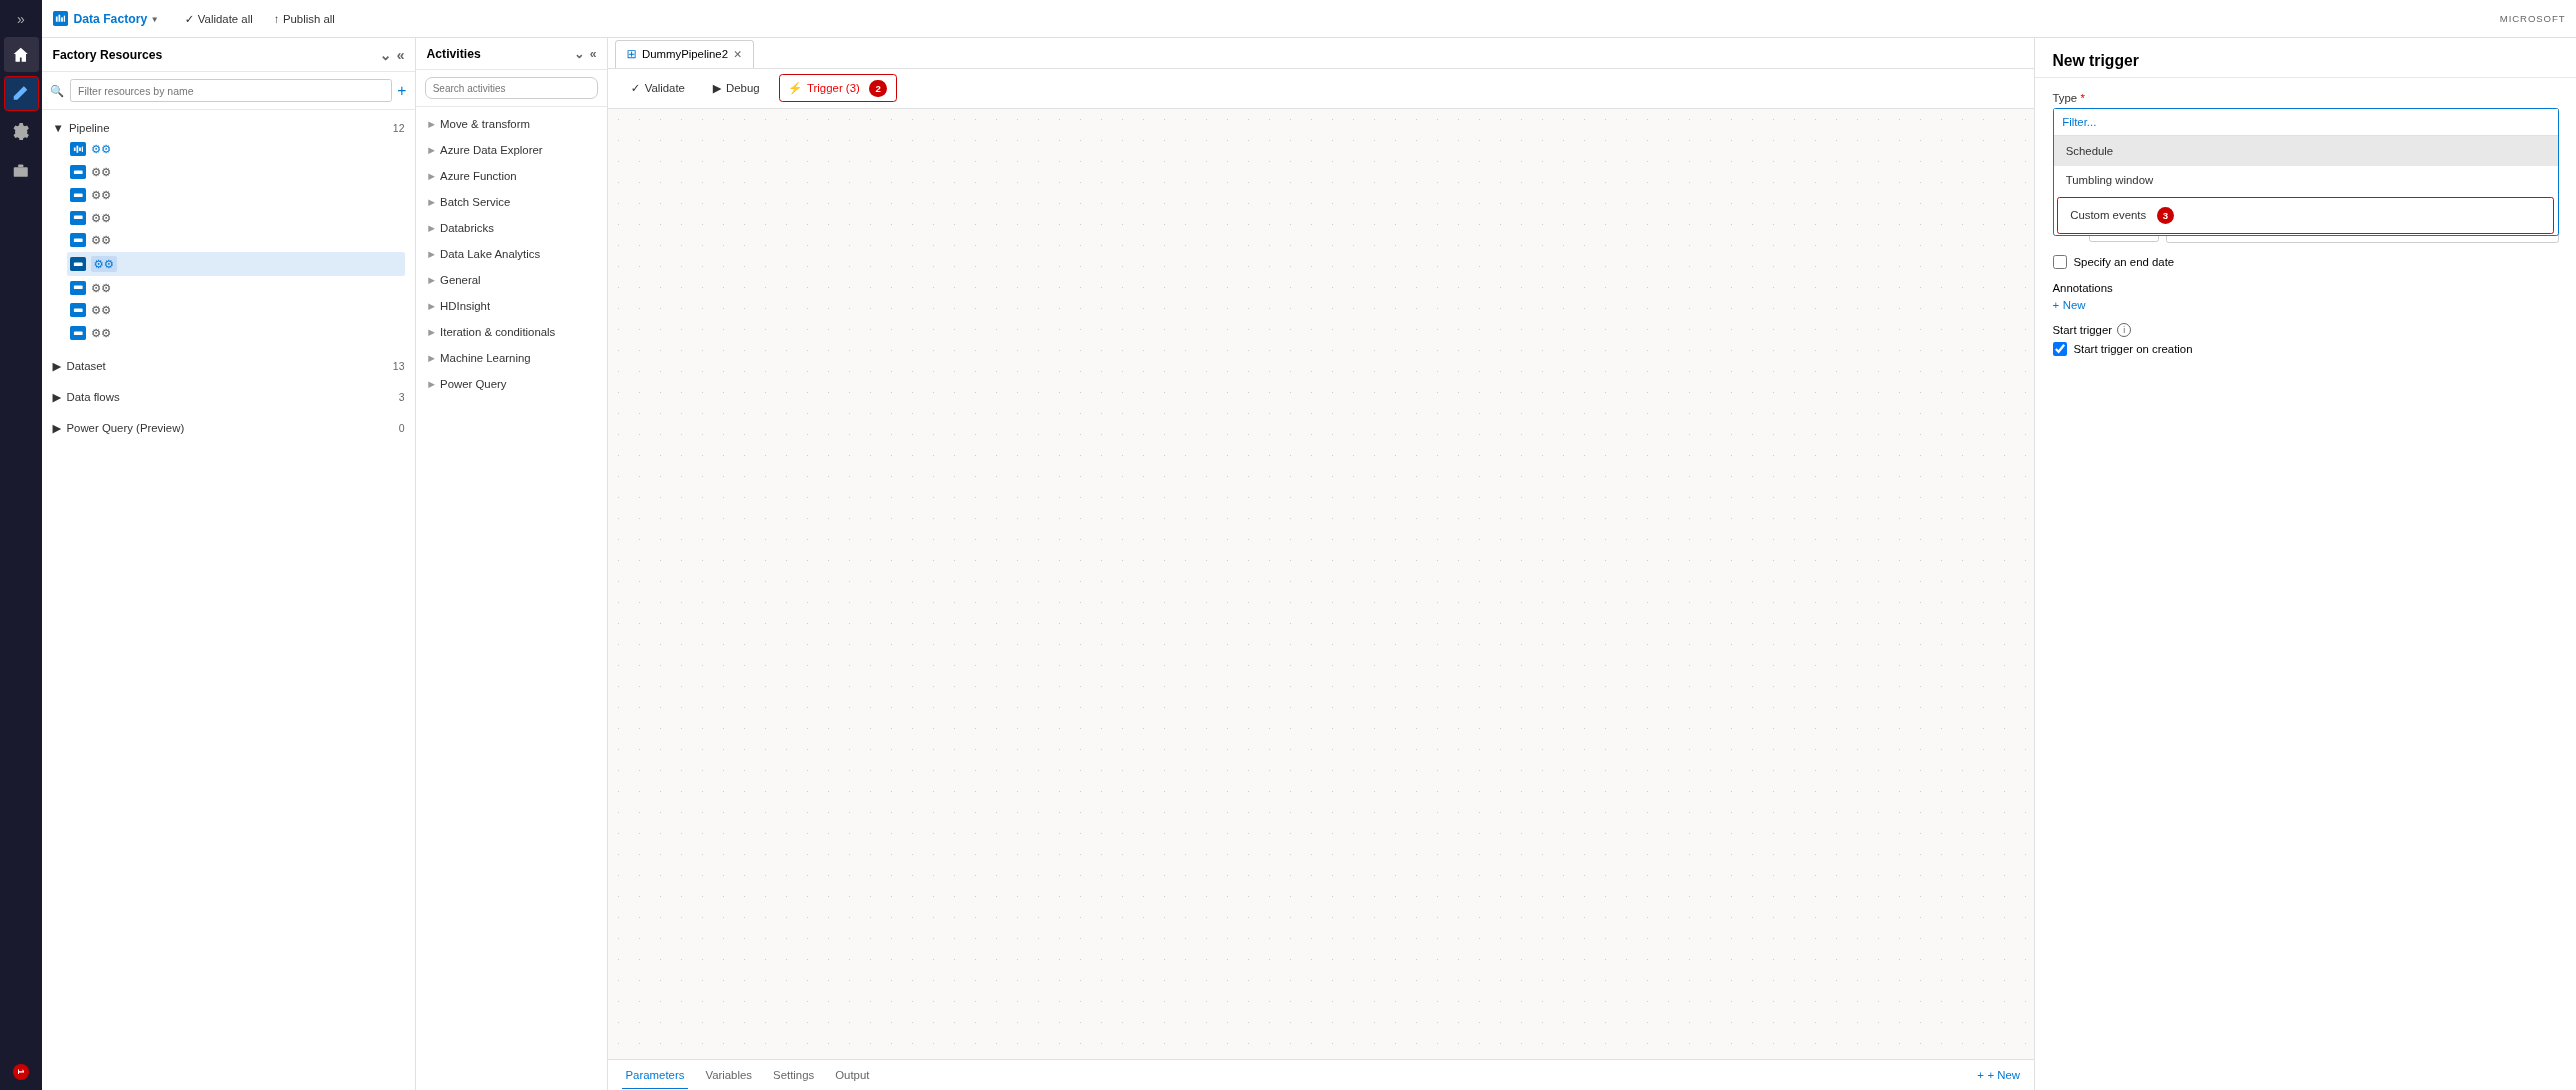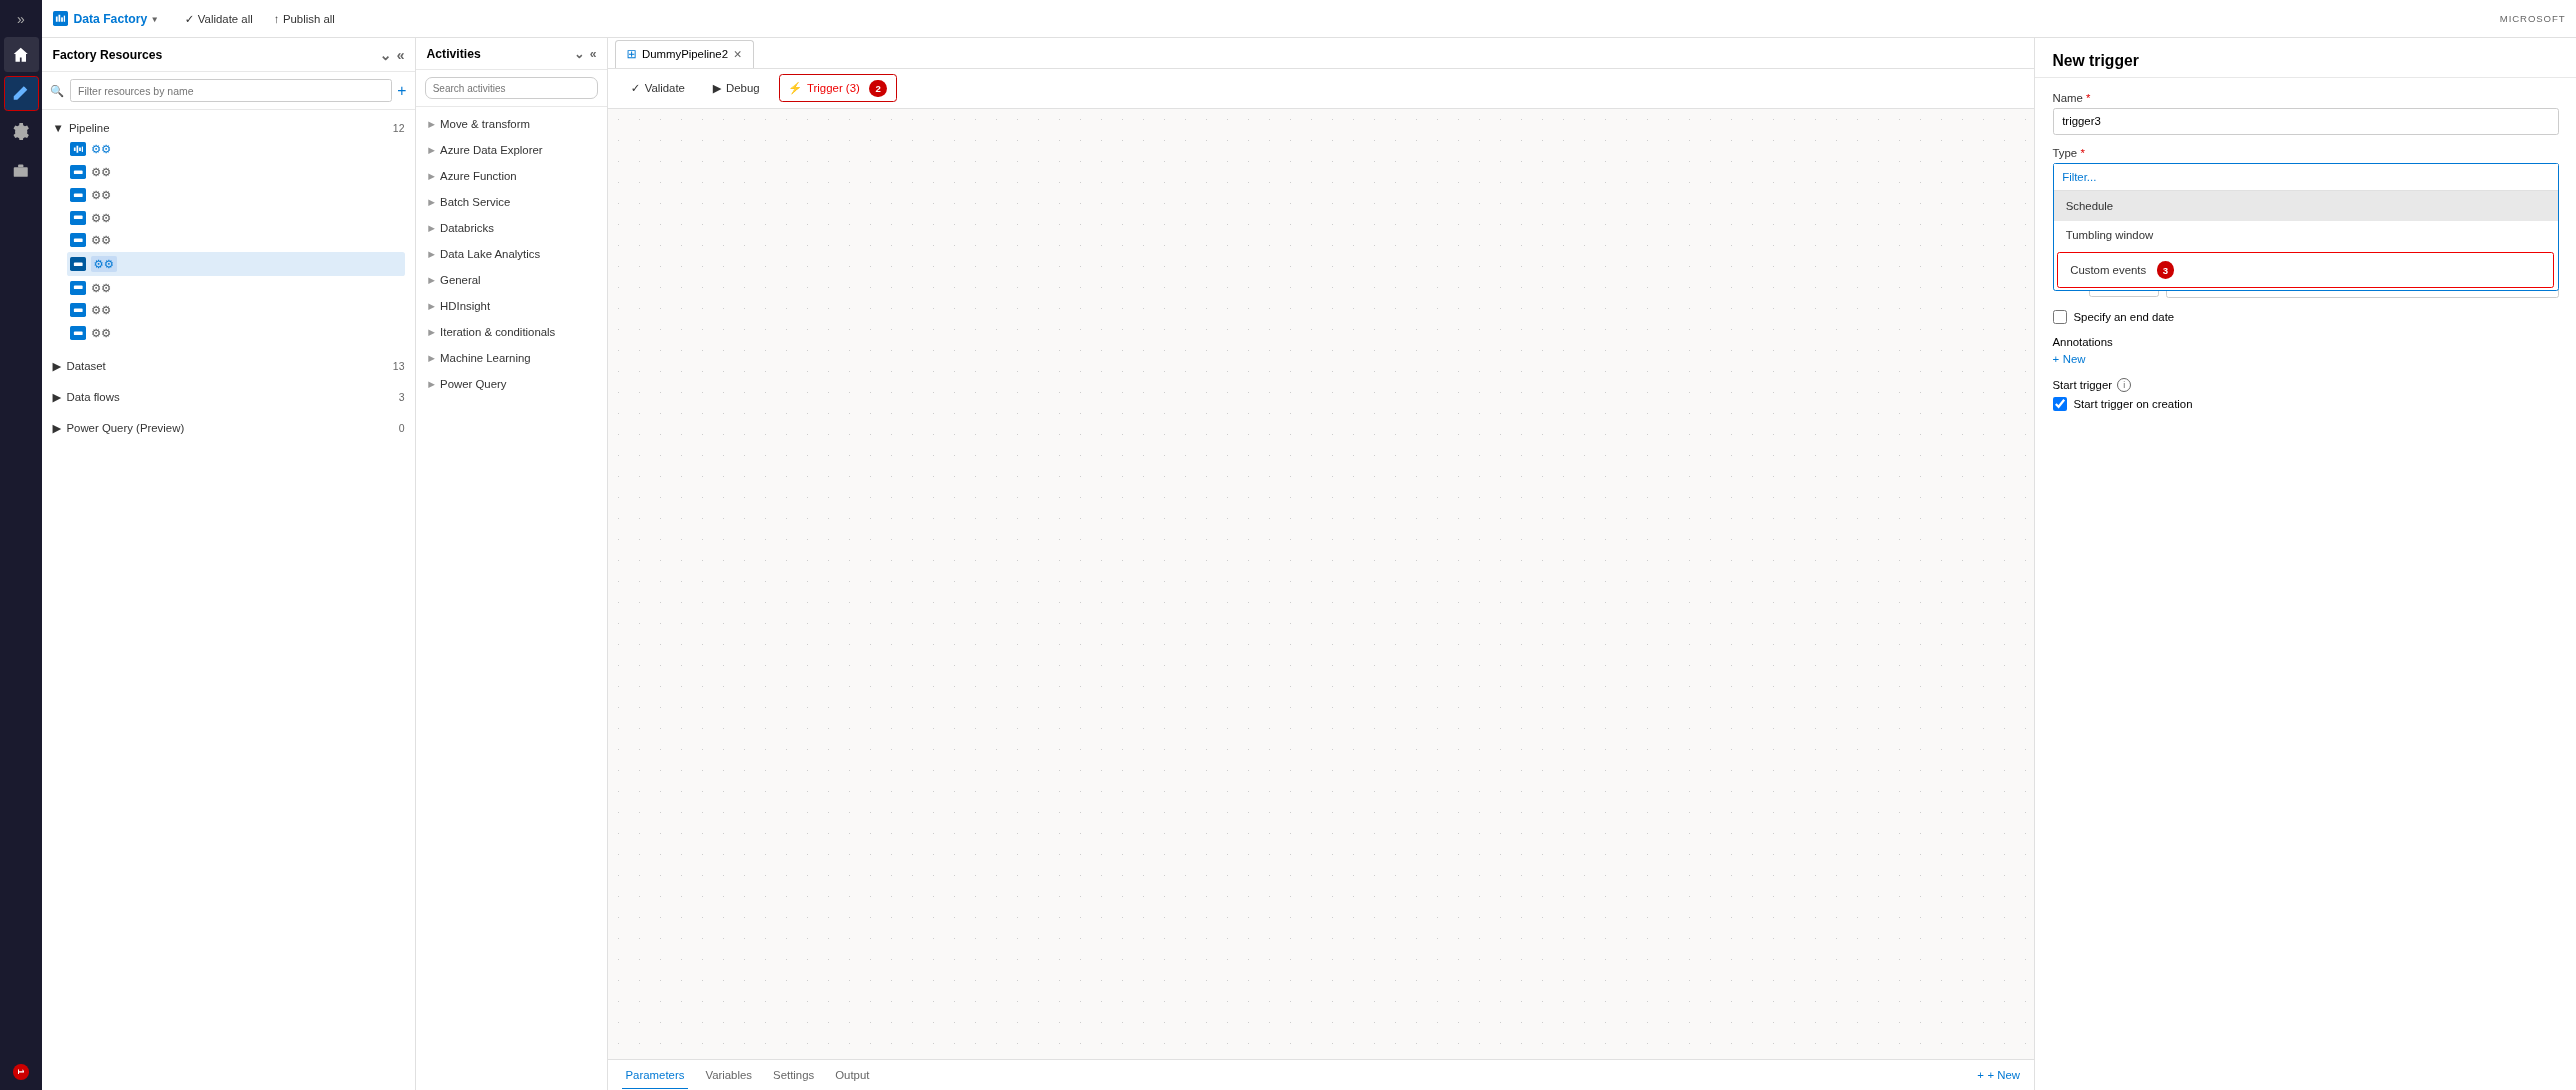--- a/index.html
+++ b/index.html
@@ -828,27 +828,20 @@
             <span>+ New</span>
           </div>
         </div>
       </div>
     </div>
 
     <div class="trigger-panel">
       <div class="trigger-header">New trigger</div>
       <div class="trigger-form">
 
-        <div class="form-field">
-          <div class="form-label">
-            <span>Name</span>
-            <span class="required-star">*</span>
-          </div>
-          <input type="text" class="form-input" value="trigger3" style="">
-        </div>
 
 
         <div class="form-field">
           <div class="form-label">
             <span>Type</span>
             <span class="required-star">*</span>
           </div>
           <div class="type-select-container">
             <select class="type-select">
               <option>Schedule</option>

